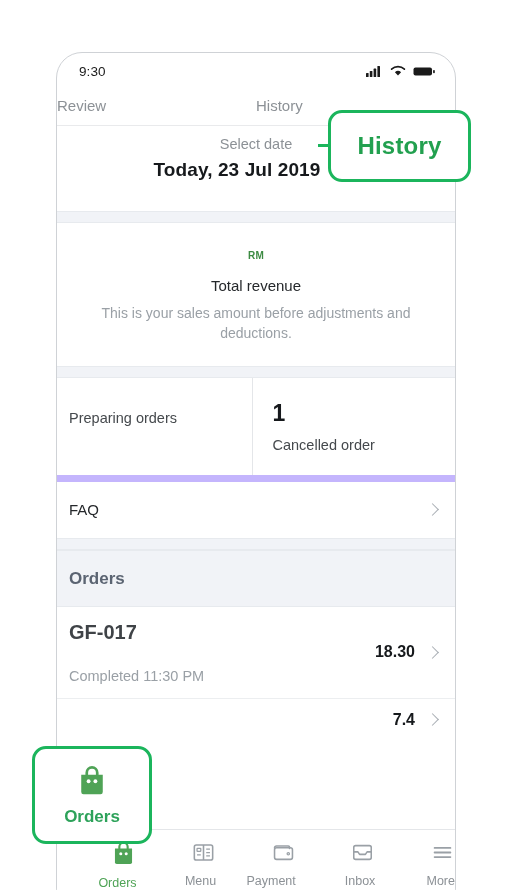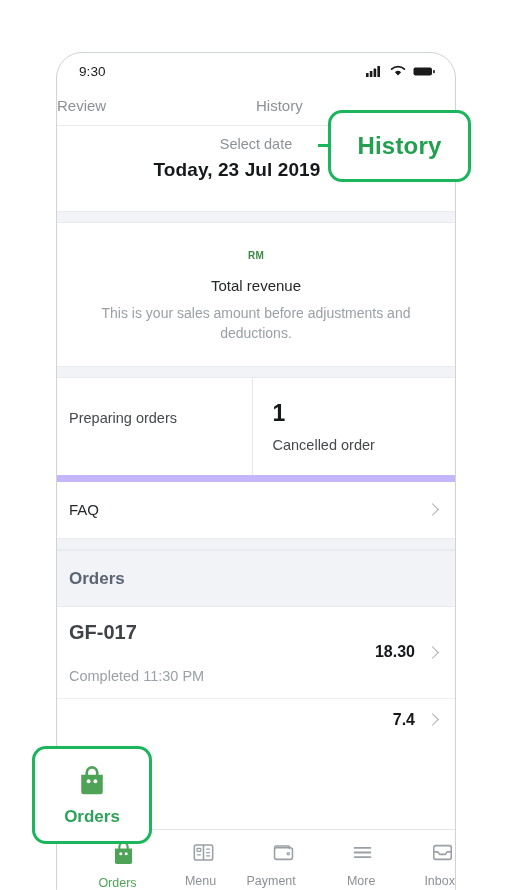--- a/index.html
+++ b/index.html
@@ -432,33 +432,33 @@
       <svg width="25" height="25" viewBox="0 0 24 24">
         <path d="M3.4 7.6 a1.8 1.8 0 0 1 1.8 -1.8 h11.4 a1.2 1.2 0 0 1 1.2 1.2 v1.2" stroke="#9aa0a6" stroke-width="1.5" fill="none" stroke-linecap="round"></path>
         <rect x="3.4" y="7.4" width="17.2" height="11.2" rx="2" stroke="#9aa0a6" stroke-width="1.5" fill="none"></rect>
         <circle cx="16.6" cy="13.2" r="1.15" stroke="#9aa0a6" stroke-width="1.2" fill="none"></circle>
       </svg>
       <span class="nav-label">Payment</span>
     </div>
 
     <div class="nav-item">
       <svg width="25" height="25" viewBox="0 0 24 24">
+        <rect x="3.6" y="5.4" width="16.8" height="13.2" rx="1.8" stroke="#9aa0a6" stroke-width="1.5" fill="none"></rect>
+        <path d="M3.6 11.4 h4 l1.6 2.4 h5.6 l1.6 -2.4 h4" stroke="#9aa0a6" stroke-width="1.5" fill="none" stroke-linejoin="round"></path>
+      </svg>
+      <span class="nav-label">Inbox</span>
+    </div>
+
+    <div class="nav-item">
+      <svg width="25" height="25" viewBox="0 0 24 24">
         <line x1="4.4" y1="7.6" x2="19.6" y2="7.6" stroke="#9aa0a6" stroke-width="1.7" stroke-linecap="round"></line>
         <line x1="4.4" y1="12" x2="19.6" y2="12" stroke="#9aa0a6" stroke-width="1.7" stroke-linecap="round"></line>
         <line x1="4.4" y1="16.4" x2="19.6" y2="16.4" stroke="#9aa0a6" stroke-width="1.7" stroke-linecap="round"></line>
       </svg>
       <span class="nav-label">More</span>
-    </div>
-
-    <div class="nav-item">
-      <svg width="25" height="25" viewBox="0 0 24 24">
-        <rect x="3.6" y="5.4" width="16.8" height="13.2" rx="1.8" stroke="#9aa0a6" stroke-width="1.5" fill="none"></rect>
-        <path d="M3.6 11.4 h4 l1.6 2.4 h5.6 l1.6 -2.4 h4" stroke="#9aa0a6" stroke-width="1.5" fill="none" stroke-linejoin="round"></path>
-      </svg>
-      <span class="nav-label">Inbox</span>
     </div>
   </div>
 
 </div>
 
 <div id="callout-pointer"></div>
 
 <div class="callout" id="callout-history">
   <span id="callout-history-label">History</span>
 </div>

